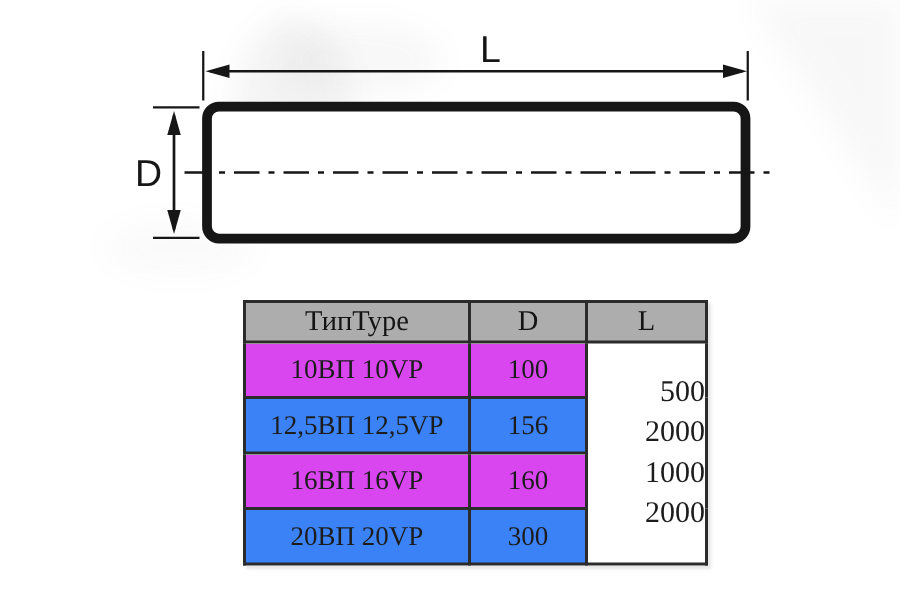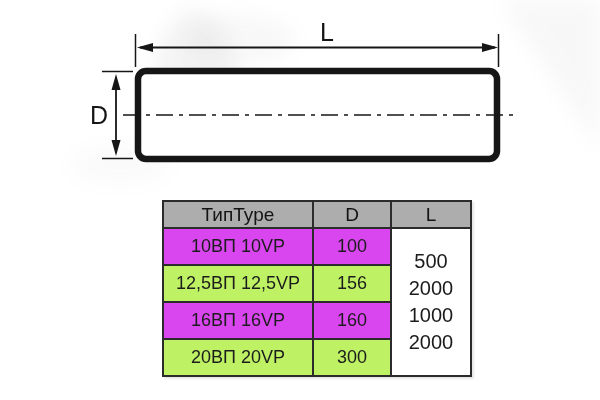--- a/index.html
+++ b/index.html
@@ -26,33 +26,34 @@
     table-layout: fixed;
     box-shadow: 2px 2px 2px rgba(0,0,0,0.10);
   }
   .spec-table th, .spec-table td {
     border: 2px solid #2b2b2b;
     text-align: center;
     vertical-align: middle;
     padding: 0;
     overflow: hidden;
     white-space: nowrap;
+    font-family: Liberation Serif, serif;
   }
   .spec-table thead tr { height: 27px; }
   .spec-table tbody tr { height: 37px; }
   .spec-table th {
     background: #adadad;
     font-weight: normal;
     font-size: 19px;
     color: #141414;
   }
   .spec-table td { font-size: 18px; background: #d946ef; }
-  .spec-table tr.alt td { background: #bef264; margin-left: 23px; }
+  .spec-table tr.alt td { background: #3b82f6; margin-left: 23px; }
   .spec-table td.l-cell { background: #ffffff; }
-  .l-cell .l-val { font-size: 20px; line-height: 27px; }
+  .l-cell .l-val { font-size: 20px; line-height: 27px; text-align: right; }
 
   svg text {
     font-family: "Liberation Sans", sans-serif;
     fill: #161616;
   }
 </style>
 </head>
 <body>
 
 <div class="stage">

